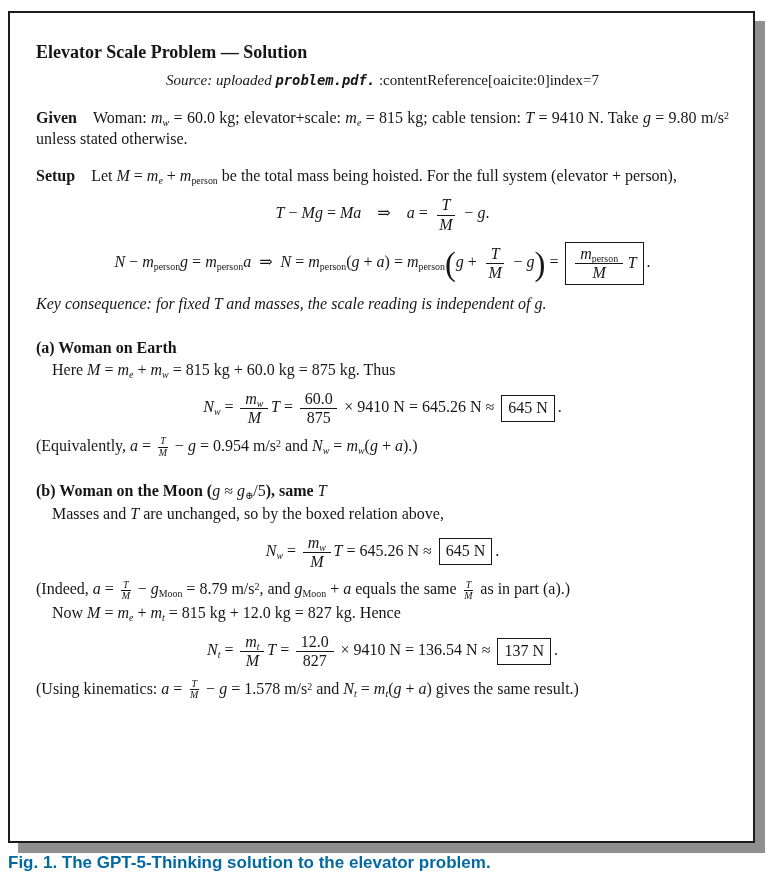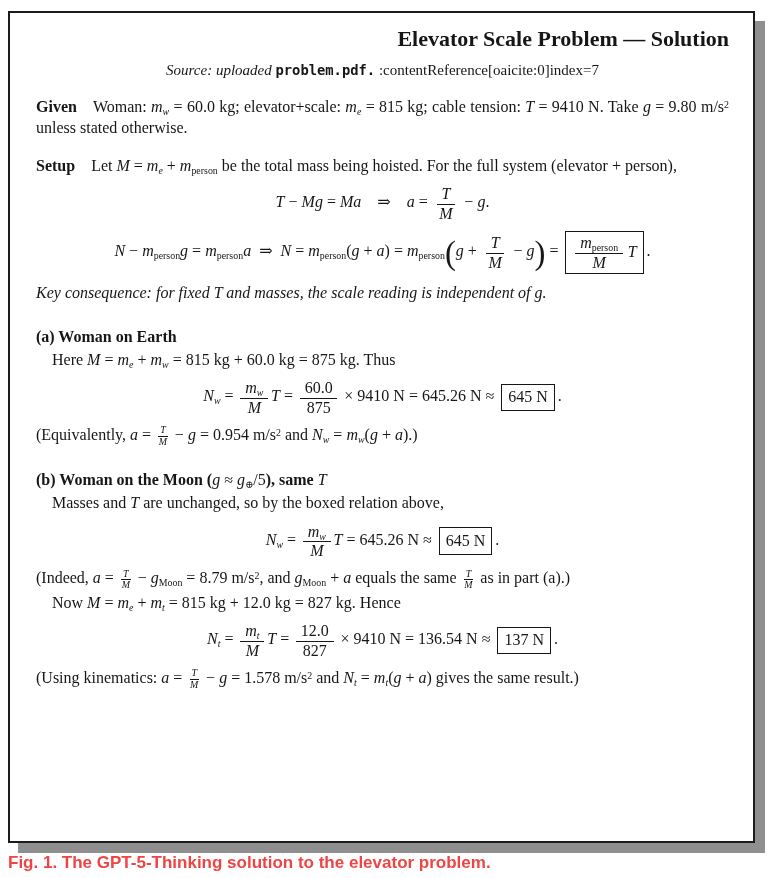--- a/index.html
+++ b/index.html
@@ -23,37 +23,37 @@
     width:747px;height:832px;box-sizing:border-box;
     border:2px solid var(--border);
     background:var(--paper);
     box-shadow:10px 10px 0 var(--shadow);
     padding:8px 24px 12px 26px;
     overflow:hidden;
   }
   .caption{
     position:absolute;left:8px;top:852px;width:760px;
     font-family:"Liberation Sans","DejaVu Sans",sans-serif;
-    font-weight:bold;font-size:17px;color:#ef4444;
+    font-weight:bold;font-size:17px;color:#0369a1;
   }
   
   .blk{margin:0;}
-  .blk-title{text-align:right;font-weight:bold;font-size:22px;margin-top:4px;}
+  .blk-title{text-align:left;font-weight:bold;font-size:18px;margin-top:20px;}
   .blk-source{text-align:center;font-size:15px;margin-top:7px;}
   .blk-sect{margin-top:17px;text-align:justify;}
   .blk-p{margin-top:9px;}
   .blk-eq{text-align:center;margin:9px 0;}
   .blk-hd{margin-top:23px;}
   .blk-pind{margin-top:2px;padding-left:16px;}
   
   .r-t{}
   .r-i{font-style:italic;}
   .r-b{font-weight:bold;}
   .r-it{font-style:italic;}
-  .r-tt{font-family:"DejaVu Sans Mono","Liberation Mono",monospace;font-weight:bold;font-size:92%;}
+  .r-tt{font-family:"DejaVu Sans Mono","Liberation Mono",monospace;font-weight:bold;font-style:italic;font-size:92%;}
   .r-sub{font-size:62%;vertical-align:-0.32em;line-height:0;}
   .r-isub{font-size:62%;vertical-align:-0.32em;line-height:0;font-style:italic;}
   .r-sup{font-size:62%;vertical-align:0.45em;line-height:0;}
   
   .dfrac,.frac{
     display:inline-flex;flex-direction:column;align-items:center;
     vertical-align:middle;text-align:center;margin:0 0.18em;
   }
   .dfrac{line-height:1.08;}
   .dfrac .num{border-bottom:1px solid currentColor;padding:0 0.3em 1px;}

